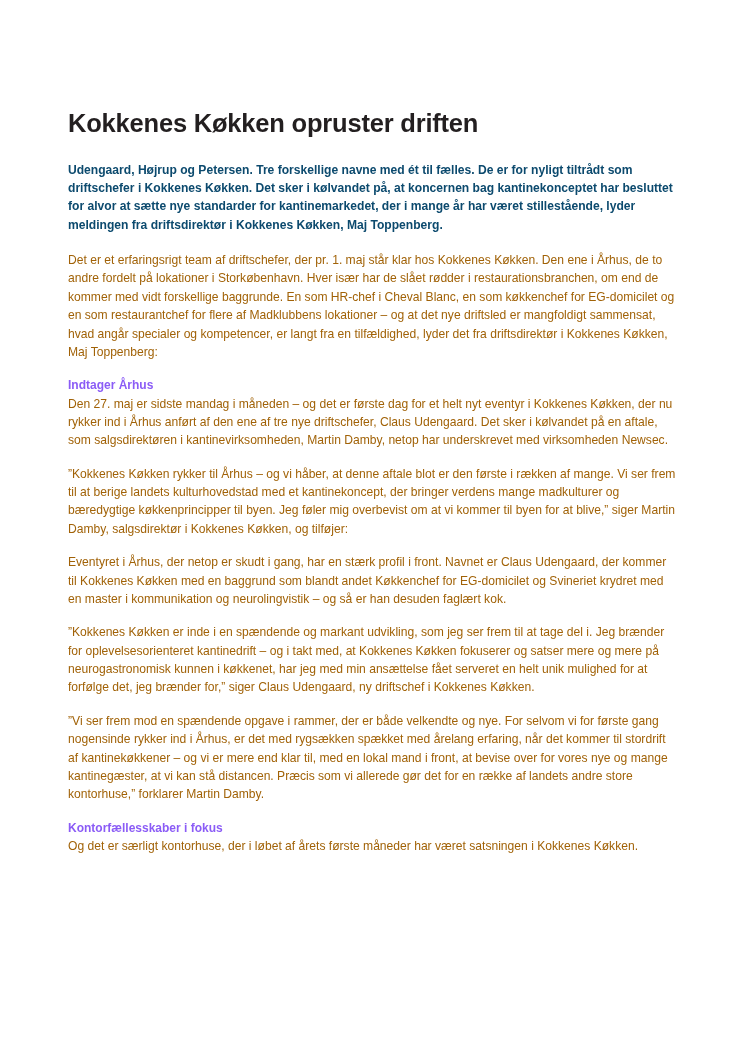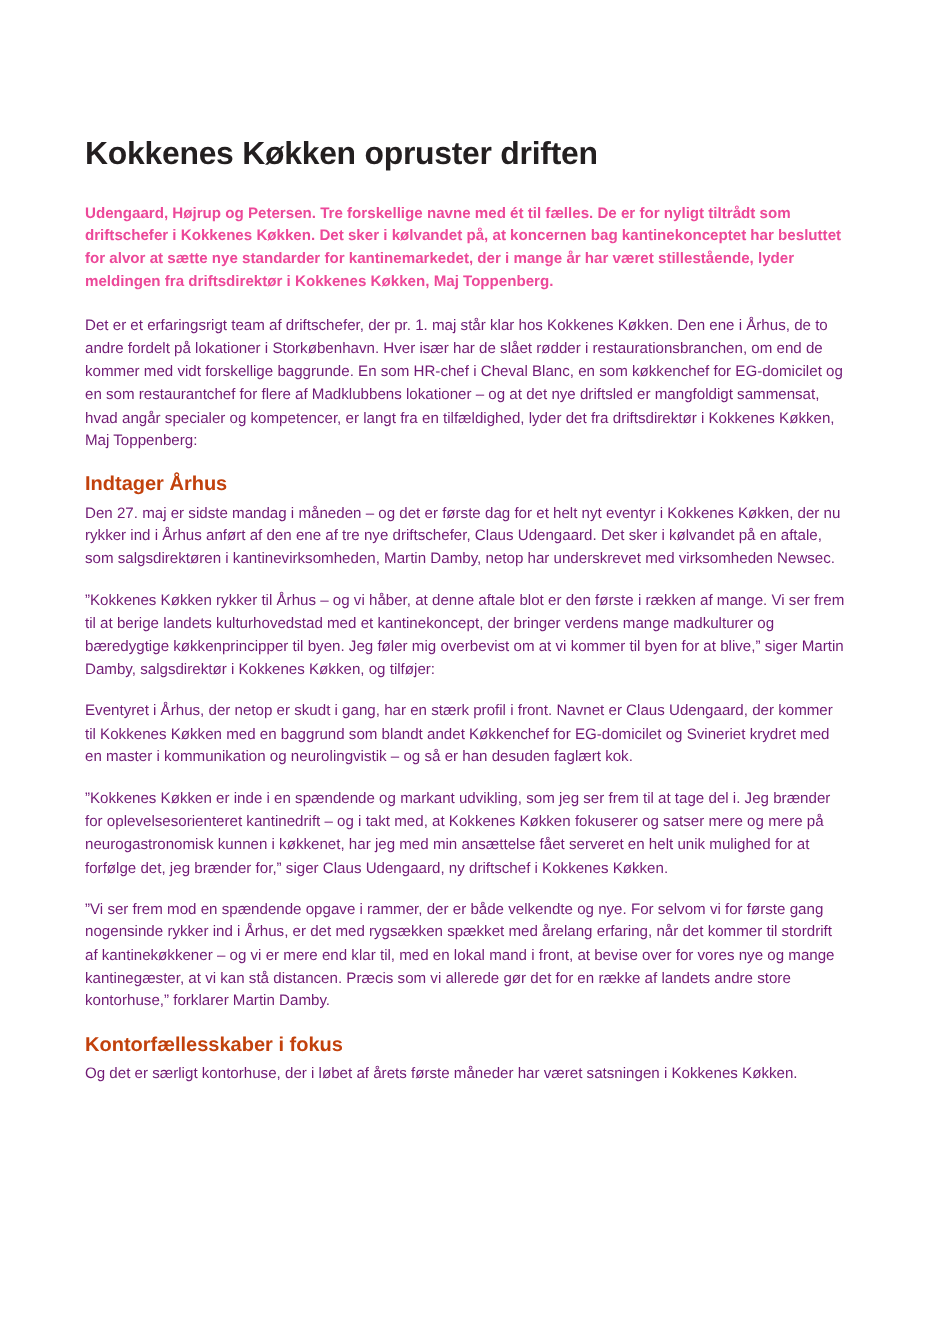--- a/index.html
+++ b/index.html
@@ -28,34 +28,34 @@
     line-height: 1.2;
     letter-spacing: -0.2px;
     margin: 0 0 22px 0;
     color: #231f20;
   }
   .lead {
     font-size: 12.1px;
     font-weight: bold;
     line-height: 1.52;
     margin: 0 0 17px 0;
-    color: #ec4899;
+    color: #0c4a6e;
   }
   p.body-text {
     font-size: 12.1px;
     line-height: 1.52;
     margin: 0 0 15px 0;
-    color: #701a75;
+    color: #a16207;
   }
   h2.subhead {
-    font-size: 16px;
+    font-size: 12px;
     font-weight: bold;
     line-height: 1.52;
     margin: 4px 0 0 0;
-    color: #c2410c;
+    color: #8b5cf6;
   }
   h2.subhead + p.body-text {
     margin-top: 0;
   }
 </style>
 </head>
 <body>
 
 <div class="page">
 

